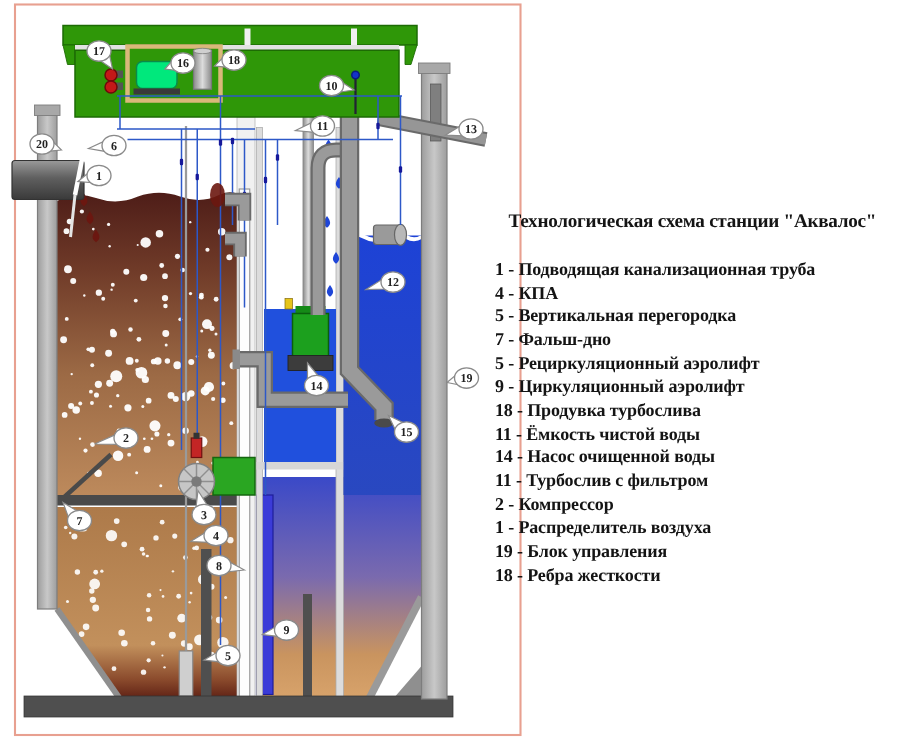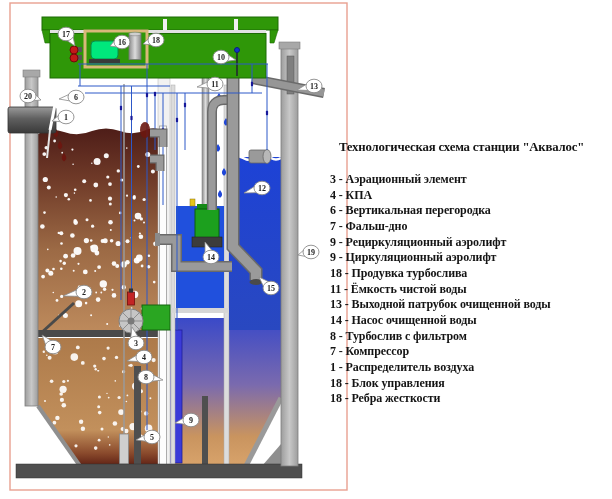--- a/index.html
+++ b/index.html
@@ -491,31 +491,30 @@
           <path d="M41,100 L32.95832593906437,100.8018488272873 L35.26404970001346,94.40730826358852 Z" fill="#fff" stroke="#8a8a8a" stroke-width="0.8"></path>
           <ellipse cx="28" cy="96" rx="8" ry="6.8" fill="#fff" stroke="#8a8a8a" stroke-width="0.9"></ellipse>
           <text class="co-txt" x="28" y="98.8">20</text>
         </g>
   </g>
 </svg>
 
 <div class="legend">
   <div class="legend-title">Технологическая схема станции "Аквалос"</div>
   <div class="legend-items">
-    <div class="legend-item">3 - Аэрационный элемент</div>
+    <div class="legend-item">1 - Подводящая канализационная труба</div>
     <div class="legend-item">4 - КПА</div>
-    <div class="legend-item">6 - Вертикальная перегородка</div>
+    <div class="legend-item">5 - Вертикальная перегородка</div>
     <div class="legend-item">7 - Фальш-дно</div>
-    <div class="legend-item">9 - Рециркуляционный аэролифт</div>
+    <div class="legend-item">5 - Рециркуляционный аэролифт</div>
     <div class="legend-item">9 - Циркуляционный аэролифт</div>
     <div class="legend-item">18 - Продувка турбослива</div>
     <div class="legend-item">11 - Ёмкость чистой воды</div>
-    <div class="legend-item">13 - Выходной патрубок очищенной воды</div>
     <div class="legend-item">14 - Насос очищенной воды</div>
-    <div class="legend-item">8 - Турбослив с фильтром</div>
-    <div class="legend-item">7 - Компрессор</div>
+    <div class="legend-item">11 - Турбослив с фильтром</div>
+    <div class="legend-item">2 - Компрессор</div>
     <div class="legend-item">1 - Распределитель воздуха</div>
-    <div class="legend-item">18 - Блок управления</div>
+    <div class="legend-item">19 - Блок управления</div>
     <div class="legend-item">18 - Ребра жесткости</div>
   </div>
 </div>
 
 </div>
 
 </body></html>

